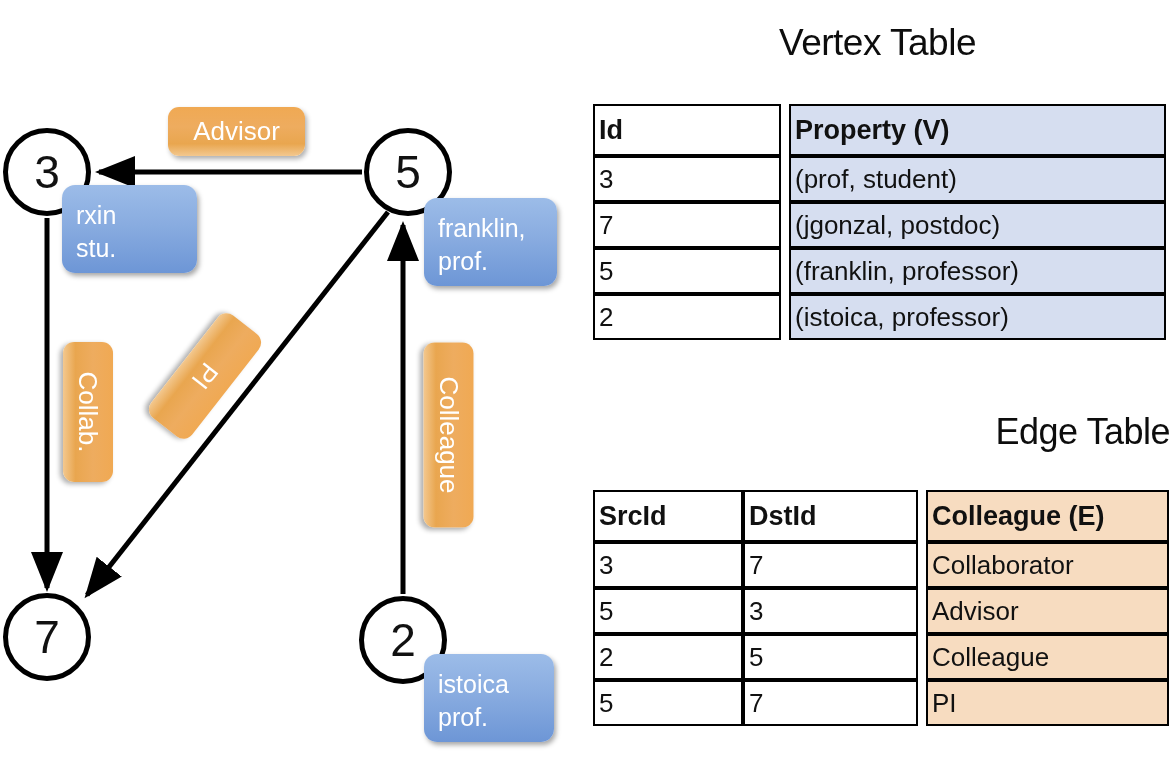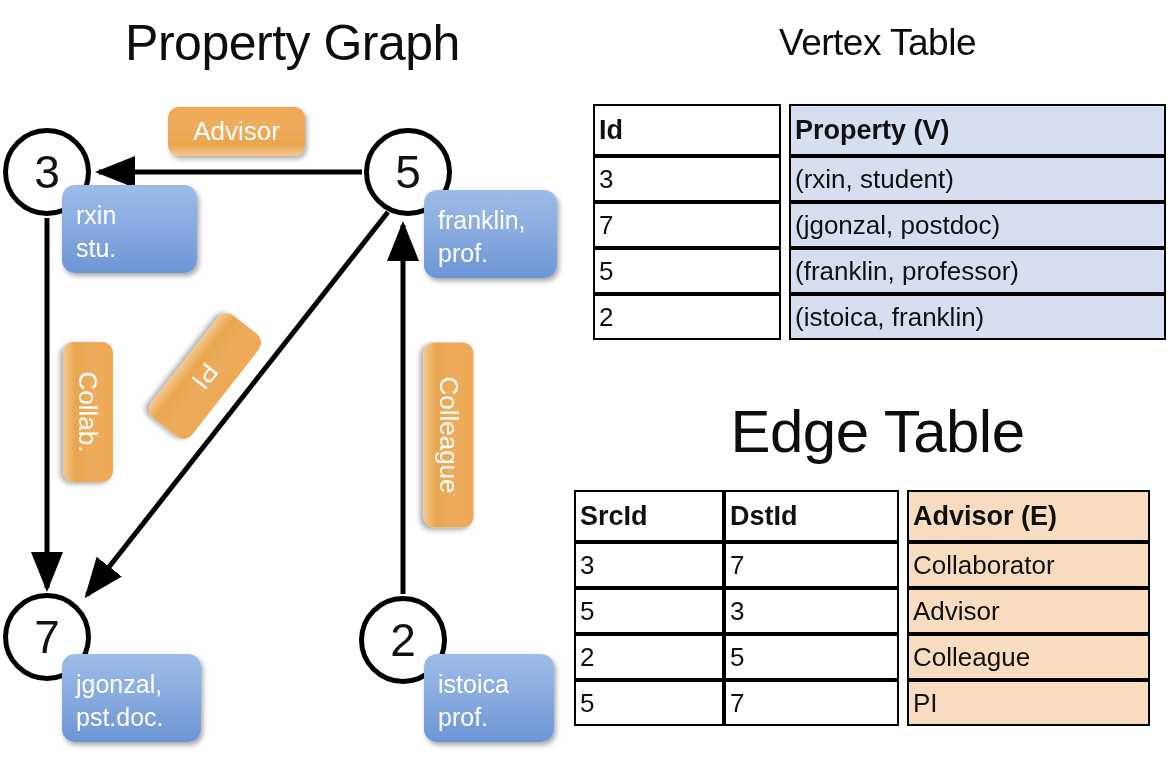--- a/index.html
+++ b/index.html
@@ -36,22 +36,22 @@
   #title-vertex-table {
     left: 585px; top: 14px;
     width: 585px;
     text-align: center;
     font-size: 37px;
     line-height: 58px;
   }
   #title-edge-table {
     left: 585px; top: 403px;
     width: 585px;
-    text-align: center;
-    font-size: 60px;
+    text-align: right;
+    font-size: 36px;
     line-height: 58px;
   }
 
   
   #graph-panel {
     position: absolute;
     left: 0; top: 0;
     width: 585px; height: 760px;
   }
   #graph-edges {
@@ -91,21 +91,21 @@
     color: #ffffff;
     font-family: "Liberation Sans", sans-serif;
     font-weight: 300;
     font-size: 25px;
     line-height: 33px;
     padding: 14px 0 0 14px;
     box-sizing: border-box;
     white-space: pre-line;
   }
   #vbox-rxin     { left: 62px;  top: 185px; width: 135px; height: 88px; }
-  #vbox-franklin { left: 424px; top: 190px; width: 133px; height: 88px; }
+  #vbox-franklin { left: 424px; top: 198px; width: 133px; height: 88px; }
   #vbox-jgonzal  { left: 62px;  top: 654px; width: 139px; height: 88px; }
   #vbox-istoica  { left: 424px; top: 654px; width: 130px; height: 88px; }
 
   
   .ebox {
     position: absolute;
     border-radius: 11px;
     background: linear-gradient(to bottom, #f0a953 0%, #eeac5f 40%, #e9a64f 75%, #f3c88f 100%);
     box-shadow: 2px 3px 5px rgba(0,0,0,0.32);
     color: #ffffff;
@@ -166,31 +166,30 @@
     background: #ffffff !important;
     padding: 0;
   }
   .prop-v { background: #d6def0 !important; }
   .prop-e { background: #f7dcc0 !important; }
 
   #vertex-table { left: 593px; top: 104px; }
   #vertex-table .col-id   { width: 188px; }
   #vertex-table .col-prop { width: 377px; }
 
-  #edge-table { left: 574px; top: 490px; }
+  #edge-table { left: 593px; top: 490px; }
   #edge-table .col-src  { width: 150px; }
   #edge-table .col-dst  { width: 175px; }
   #edge-table .col-prop { width: 243px; }
 </style>
 </head>
 <body>
 
 <div id="graph-panel">
 
-  <div class="title" id="title-property-graph">Property Graph</div>
 
   <svg id="graph-edges" viewBox="0 0 585 760" xmlns="http://www.w3.org/2000/svg">
     <defs>
       <marker id="arrowhead" markerWidth="9" markerHeight="9" refX="7.2" refY="3.2" orient="auto" markerUnits="strokeWidth">
         <path d="M0,0 L8,3.2 L0,6.4 Z" fill="#000000"></path>
       </marker>
     </defs>
 
     <line x1="362" y1="172" x2="99" y2="172" stroke="#000000" stroke-width="5" marker-end="url(#arrowhead)"></line>
 
@@ -203,22 +202,20 @@
 
   <div class="node-circle" id="node-3">3</div>
   <div class="node-circle" id="node-5">5</div>
   <div class="node-circle" id="node-7">7</div>
   <div class="node-circle" id="node-2">2</div>
 
   <div class="vbox" id="vbox-rxin">rxin
 stu.</div>
   <div class="vbox" id="vbox-franklin">franklin,
 prof.</div>
-  <div class="vbox" id="vbox-jgonzal">jgonzal,
-pst.doc.</div>
   <div class="vbox" id="vbox-istoica">istoica
 prof.</div>
 
   <div class="ebox" id="ebox-advisor">Advisor</div>
   <div class="ebox" id="ebox-collab">Collab.</div>
   <div class="ebox" id="ebox-colleague">Colleague</div>
   <div class="ebox" id="ebox-pi">PI</div>
 </div>
 
 <div class="title" id="title-vertex-table">Vertex Table</div>
@@ -228,49 +225,49 @@
     <tr>
       <th class="col-id">Id</th>
       <td class="sep-col"></td>
       <th class="col-prop prop-v">Property (V)</th>
     </tr>
   </thead>
   <tbody>
     <tr>
       <td class="col-id">3</td>
       <td class="sep-col"></td>
-      <td class="col-prop prop-v">(rxin, student)</td>
+      <td class="col-prop prop-v">(prof, student)</td>
     </tr>
     <tr>
       <td class="col-id">7</td>
       <td class="sep-col"></td>
       <td class="col-prop prop-v">(jgonzal, postdoc)</td>
     </tr>
     <tr>
       <td class="col-id">5</td>
       <td class="sep-col"></td>
       <td class="col-prop prop-v">(franklin, professor)</td>
     </tr>
     <tr>
       <td class="col-id">2</td>
       <td class="sep-col"></td>
-      <td class="col-prop prop-v">(istoica, franklin)</td>
+      <td class="col-prop prop-v">(istoica, professor)</td>
     </tr>
   </tbody>
 </table>
 
 <div class="title" id="title-edge-table">Edge Table</div>
 
 <table class="data-table" id="edge-table">
   <thead>
     <tr>
       <th class="col-src">SrcId</th>
       <th class="col-dst">DstId</th>
       <td class="sep-col"></td>
-      <th class="col-prop prop-e">Advisor (E)</th>
+      <th class="col-prop prop-e">Colleague (E)</th>
     </tr>
   </thead>
   <tbody>
     <tr>
       <td class="col-src">3</td>
       <td class="col-dst">7</td>
       <td class="sep-col"></td>
       <td class="col-prop prop-e">Collaborator</td>
     </tr>
     <tr>

